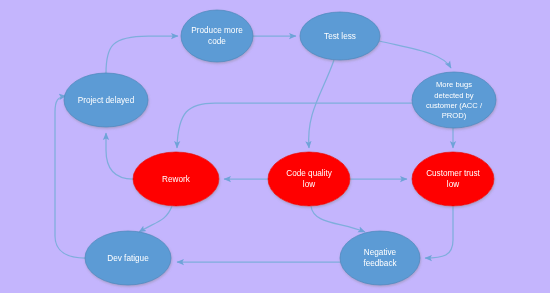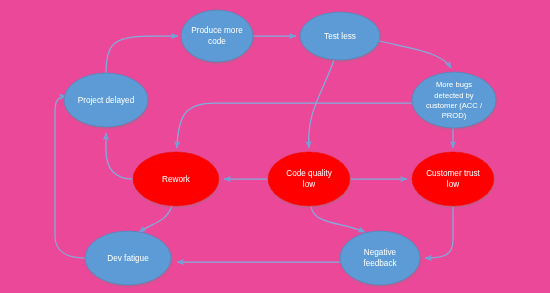--- a/index.html
+++ b/index.html
@@ -11,21 +11,21 @@
   body {
     width: 550px;
     height: 293px;
     font-family: "Liberation Sans", sans-serif;
     overflow: hidden;
   }
   #diagram-canvas {
     position: relative;
     width: 550px;
     height: 293px;
-    background: #ec4899;
+    background: #c4b5fd;
   }
   #diagram-svg {
     position: absolute;
     left: 0;
     top: 0;
     width: 550px;
     height: 293px;
   }
   .node-label {
     pointer-events: none;

